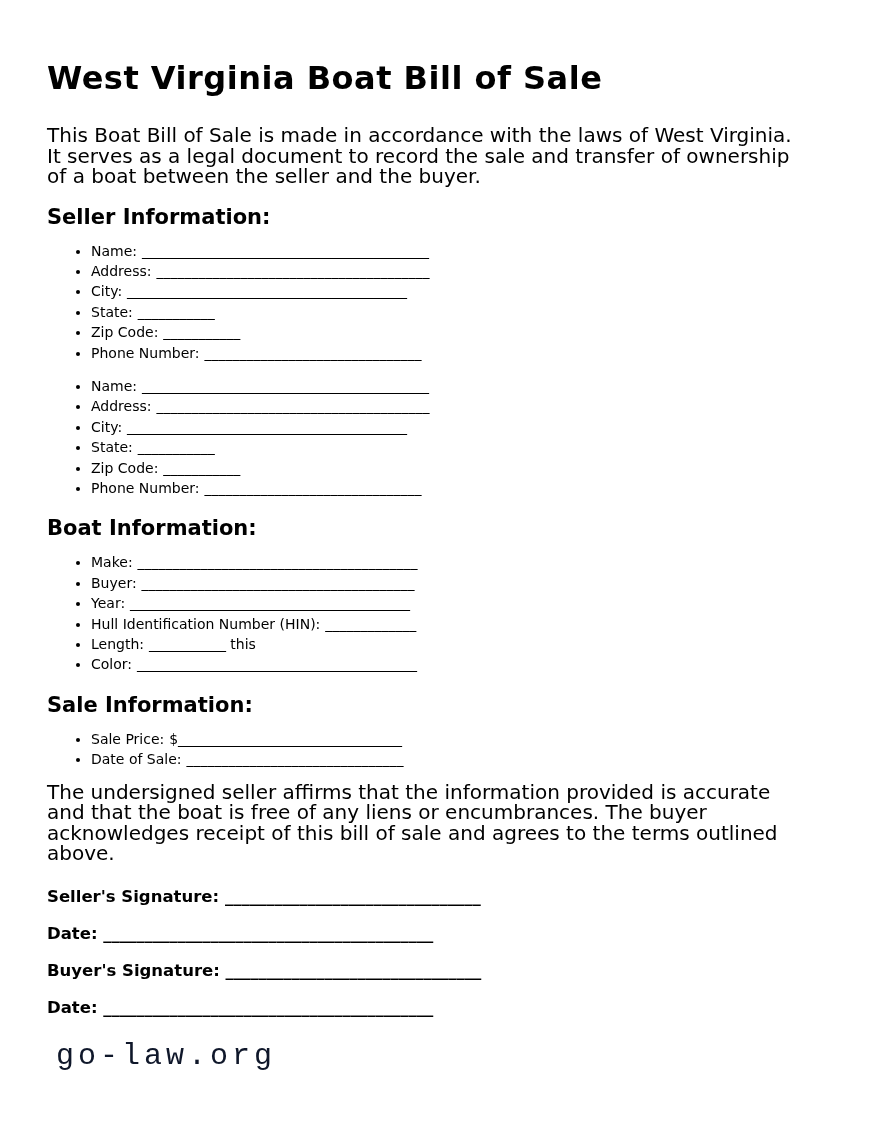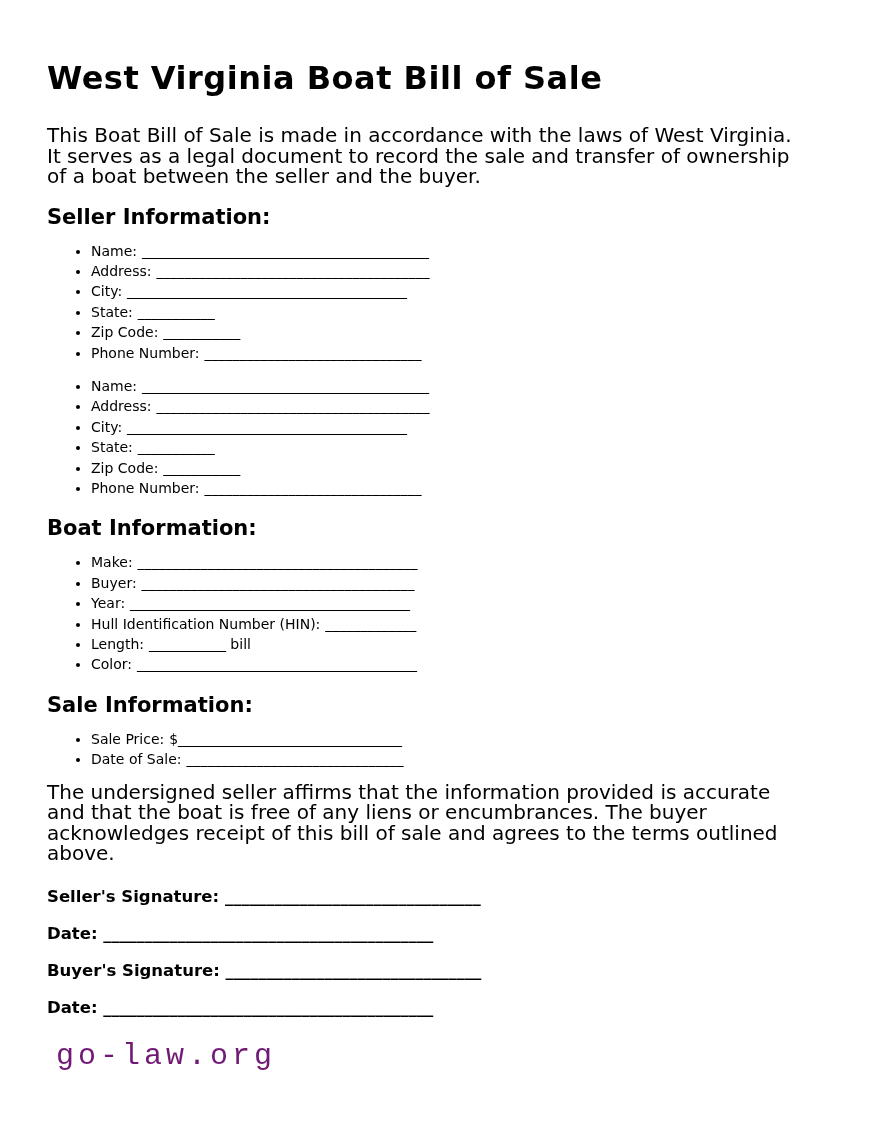--- a/index.html
+++ b/index.html
@@ -54,21 +54,21 @@
     line-height: 21px;
     font-weight: bold;
   }
   p.sig-row.first { margin-top: 22px; }
   .footer {
     margin-top: 20px;
     font-family: "Liberation Mono", "DejaVu Sans Mono", monospace;
     font-size: 30px;
     line-height: 36px;
     letter-spacing: 4px;
-    color: #701a75;
+    color: #0f172a;
     margin-left: -19px;
     padding-left: 28px;
   }
 </style>
 </head>
 <body>
 
 <div class="page">
 
   <h1 class="title">West Virginia Boat Bill of Sale</h1>
@@ -93,21 +93,21 @@
     <li><span class="lbl">Zip Code:</span><span class="pre"></span><span class="blank">___________</span><span></span></li>
     <li><span class="lbl">Phone Number:</span><span class="pre"></span><span class="blank">_______________________________</span><span></span></li>
   </ul>
 
   <h2 class="section-heading">Boat Information:</h2>
   <ul class="field-list">
     <li><span class="lbl">Make:</span><span class="pre"></span><span class="blank">________________________________________</span><span></span></li>
     <li><span class="lbl">Buyer:</span><span class="pre"></span><span class="blank">_______________________________________</span><span></span></li>
     <li><span class="lbl">Year:</span><span class="pre"></span><span class="blank">________________________________________</span><span></span></li>
     <li><span class="lbl">Hull Identification Number (HIN):</span><span class="pre"></span><span class="blank">_____________</span><span></span></li>
-    <li><span class="lbl">Length:</span><span class="pre"></span><span class="blank">___________</span><span> bill</span></li>
+    <li><span class="lbl">Length:</span><span class="pre"></span><span class="blank">___________</span><span> this</span></li>
     <li><span class="lbl">Color:</span><span class="pre"></span><span class="blank">________________________________________</span><span></span></li>
   </ul>
 
   <h2 class="section-heading">Sale Information:</h2>
   <ul class="field-list">
     <li><span class="lbl">Sale Price:</span><span class="pre">$</span><span class="blank">________________________________</span><span></span></li>
     <li><span class="lbl">Date of Sale:</span><span class="pre"></span><span class="blank">_______________________________</span><span></span></li>
   </ul>
 
   <p class="affirmation">The undersigned seller affirms that the information provided is accurate and that the boat is free of any liens or encumbrances. The buyer acknowledges receipt of this bill of sale and agrees to the terms outlined above.</p>

